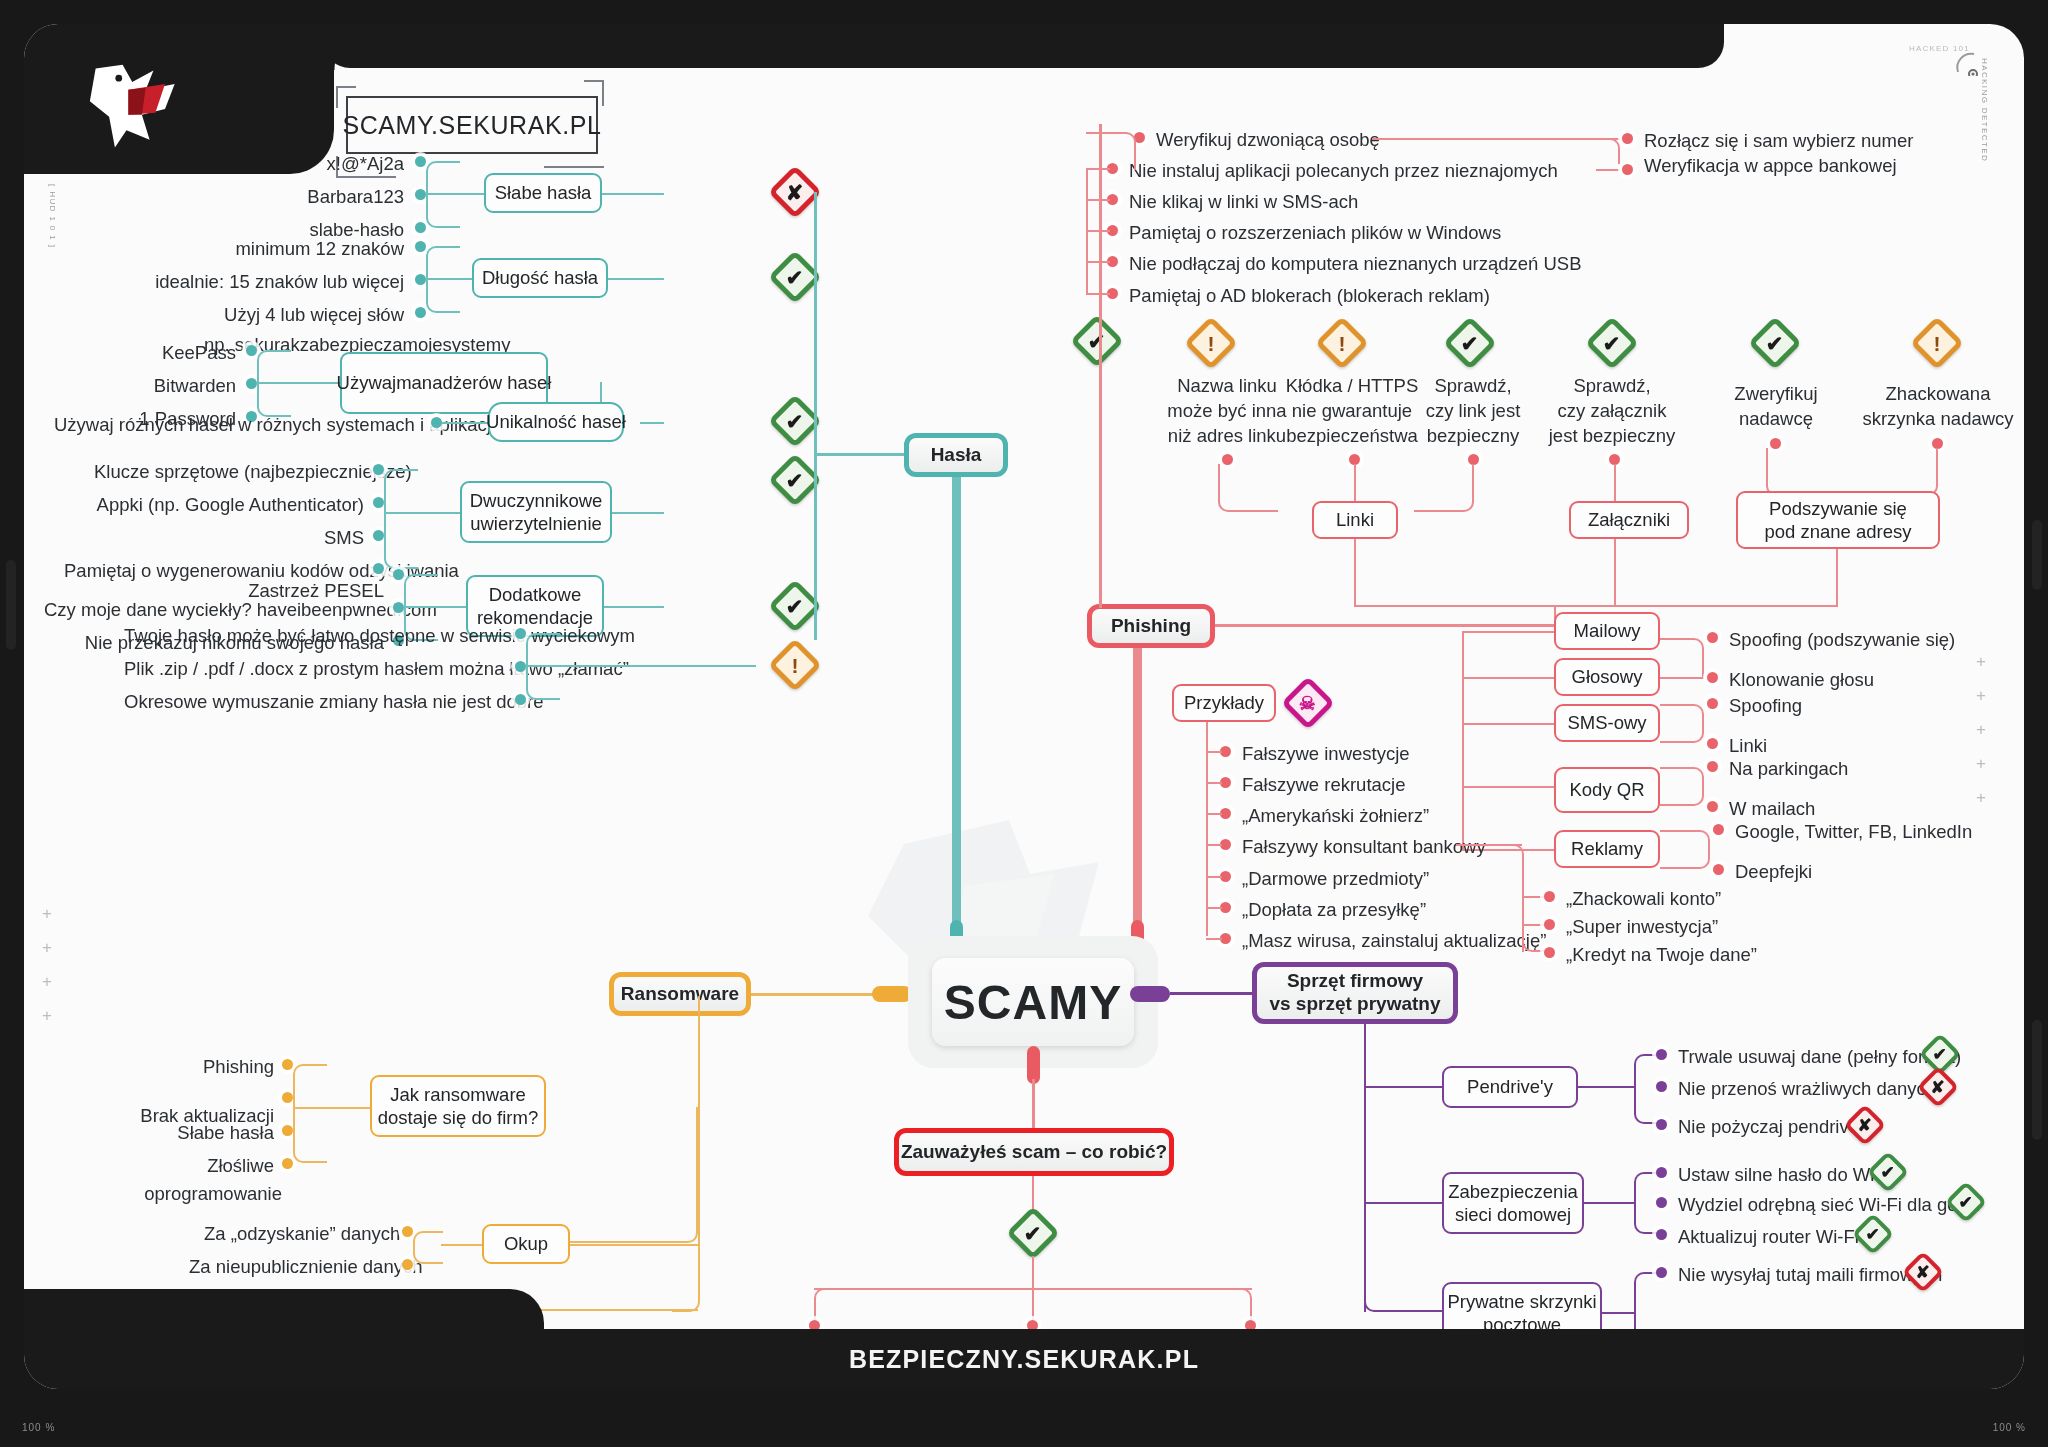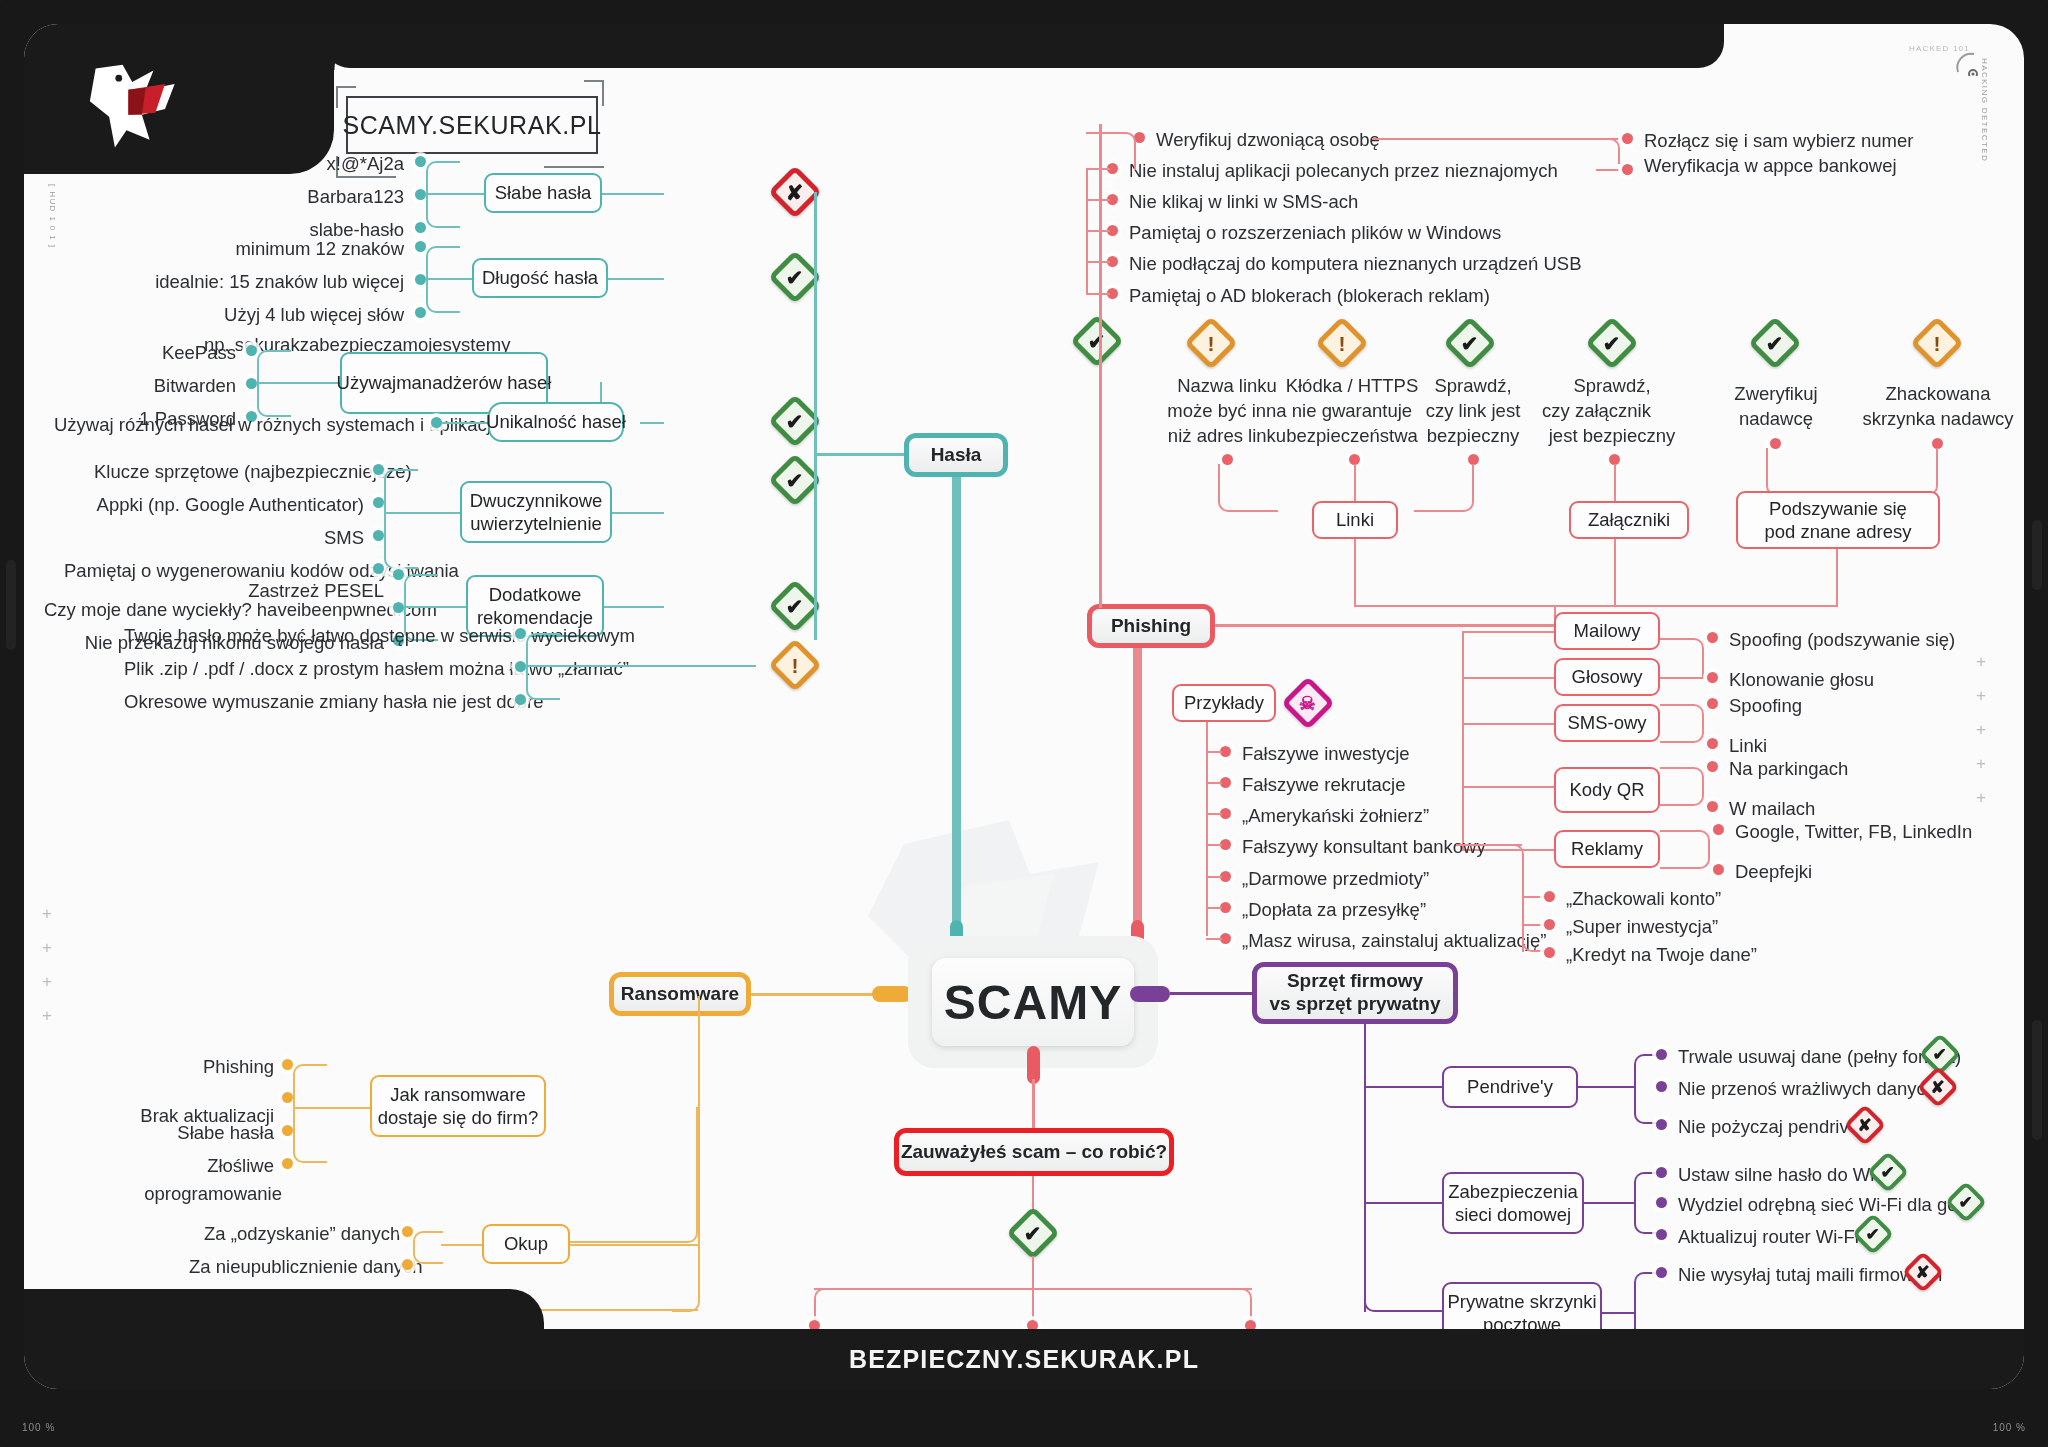--- a/index.html
+++ b/index.html
@@ -432,21 +432,21 @@
     <div class="el br red" style="left:1390px; top:440px; width:60px; height:48px;"></div>
 
     <div class="node red" style="left:1288px; top:477px; width:86px; height:38px;">
       <span>Linki</span>
     </div>
 
     <div class="badge ok" style="left:1569px; top:300px;">
         <i>✔</i>
       </div>
     <div class="leaf" style="left:1518px; top:350px; width:140px; text-align:center;">Sprawdź,</div>
-    <div class="leaf" style="left:1518px; top:375px; width:140px; ">czy załącznik</div>
+    <div class="leaf" style="left:1518px; top:375px; width:140px; text-align:center;">czy załącznik</div>
     <div class="leaf" style="left:1518px; top:400px; width:140px; text-align:center;">jest bezpieczny</div>
     <div class="dot" style="left:1585px; top:430px; background:#e8646a;"></div>
     <div class="ln red" style="left:1590px; top:440px; width:2px; height:48px;"></div>
     <div class="node red" style="left:1545px; top:477px; width:120px; height:38px;">
       <span>Załączniki</span>
     </div>
 
     <div class="badge ok" style="left:1732px; top:300px;">
         <i>✔</i>
       </div>

